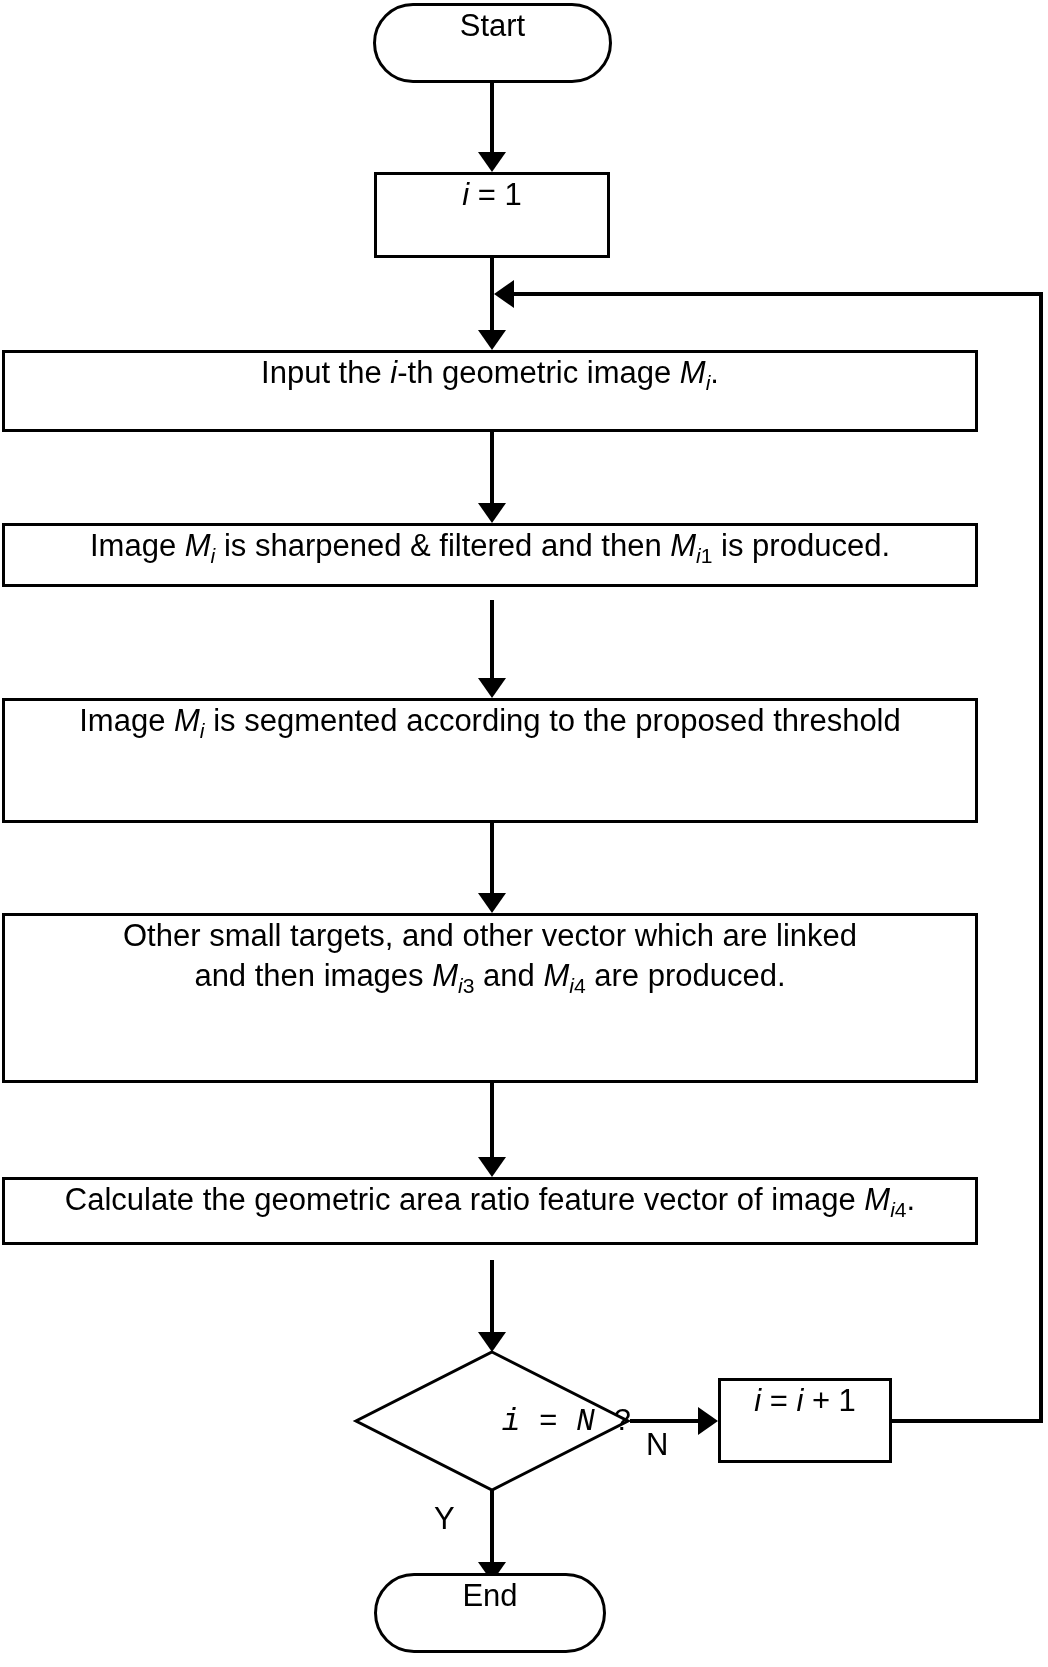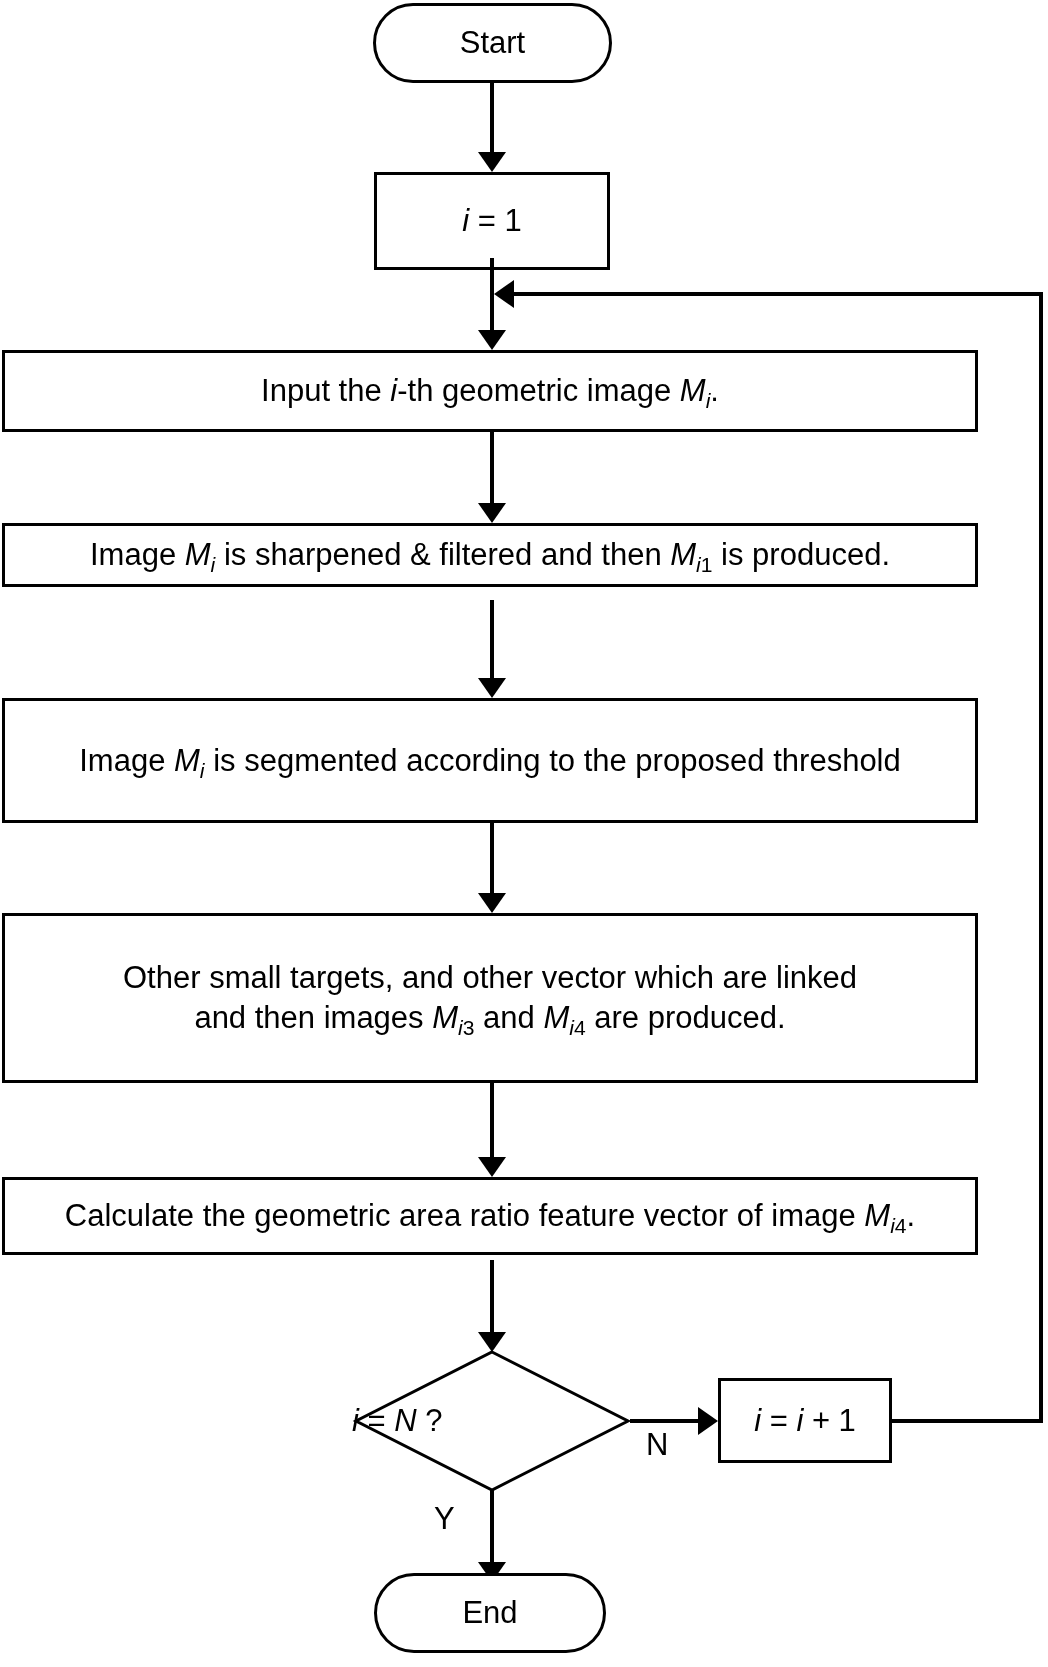--- a/index.html
+++ b/index.html
@@ -1,48 +1,48 @@
 <!DOCTYPE html>
 <html><head>
 <meta charset="utf-8">
 <style>
   html,body{margin:0;padding:0;background:#ffffff;}
   .canvas{position:relative;width:1048px;height:1667px;background:#ffffff;
           font-family:"Liberation Sans",sans-serif;color:#000;overflow:hidden;}
-  .node{position:absolute;display:flex;flex-direction:column;align-items:center;justify-content:center;
+  .node{position:absolute;display:flex;flex-direction:column;align-items:center;
         border:3px solid #000;background:#fff;font-size:31px;line-height:40px;text-align:center;
         box-sizing:border-box;}
   .terminator{border-radius:42px;}
   .vline{position:absolute;width:4px;background:#000;}
   .hline{position:absolute;height:4px;background:#000;}
   .ah{position:absolute;width:0;height:0;}
   .ah-down{border-left:14px solid transparent;border-right:14px solid transparent;border-top:20px solid #000;}
   .ah-right{border-top:14px solid transparent;border-bottom:14px solid transparent;border-left:20px solid #000;}
   .ah-left{border-top:14px solid transparent;border-bottom:14px solid transparent;border-right:20px solid #000;}
   .it{font-style:italic;}
   .sub{font-size:0.68em;position:relative;top:0.35em;line-height:0;}
   .edge-label{position:absolute;font-size:31px;line-height:34px;}
   .diamond-wrap{position:absolute;left:352px;top:1348px;width:280px;height:146px;}
-  .diamond-text{position:absolute;left:0;top:0;right:0;bottom:0;display:flex;align-items:center;justify-content:flex-start;
-                font-size:31px;}
+  .diamond-text{position:absolute;left:0;top:0;right:0;bottom:0;display:flex;align-items:center;justify-content:flex-end;
+                font-size:31px;font-family:Liberation Mono, monospace;}
   .tline{white-space:nowrap;}
 </style>
 </head>
 <body>
 
 <div class="canvas">
 
   <div class="node terminator" style="left:373px;top:3px;width:239px;height:80px;">
       <div class="tline"><span>Start</span></div>
     </div>
 
   <div class="vline" style="left:490px;top:83px;height:71px;"></div>
   <div class="ah ah-down" style="left:478px;top:152px;"></div>
 
-  <div class="node" style="left:374px;top:172px;width:236px;height:98px;">
+  <div class="node" style="left:374px;top:172px;width:236px;height:86px;">
       <div class="tline"><span class="it">i</span><span> = 1</span></div>
     </div>
 
   <div class="vline" style="left:490px;top:258px;height:74px;"></div>
   <div class="ah ah-down" style="left:478px;top:330px;"></div>
 
   <div class="ah ah-left" style="left:494px;top:280px;"></div>
   <div class="hline" style="left:514px;top:292px;width:529px;"></div>
   <div class="vline" style="left:1039px;top:292px;height:1131px;"></div>
 
@@ -68,21 +68,21 @@
   <div class="ah ah-down" style="left:478px;top:893px;"></div>
 
   <div class="node" style="left:2px;top:913px;width:976px;height:170px;">
       <div class="tline"><span>Other small targets, and other vector which are linked</span></div>
       <div class="tline"><span>and then images </span><span class="it">M</span><span class="it sub">i</span><span class="sub">3</span><span> and </span><span class="it">M</span><span class="it sub">i</span><span class="sub">4</span><span> are produced.</span></div>
     </div>
 
   <div class="vline" style="left:490px;top:1083px;height:76px;"></div>
   <div class="ah ah-down" style="left:478px;top:1157px;"></div>
 
-  <div class="node" style="left:2px;top:1177px;width:976px;height:78px;">
+  <div class="node" style="left:2px;top:1177px;width:976px;height:68px;">
       <div class="tline"><span>Calculate the geometric area ratio feature vector of image </span><span class="it">M</span><span class="it sub">i</span><span class="sub">4</span><span>.</span></div>
     </div>
 
   <div class="vline" style="left:490px;top:1260px;height:74px;"></div>
   <div class="ah ah-down" style="left:478px;top:1332px;"></div>
 
   <div class="diamond-wrap">
     <svg width="280" height="146" viewBox="0 0 280 146">
       <polygon points="140,4 276,73 140,142 4,73" fill="#ffffff" stroke="#000000" stroke-width="3"></polygon>
     </svg>

